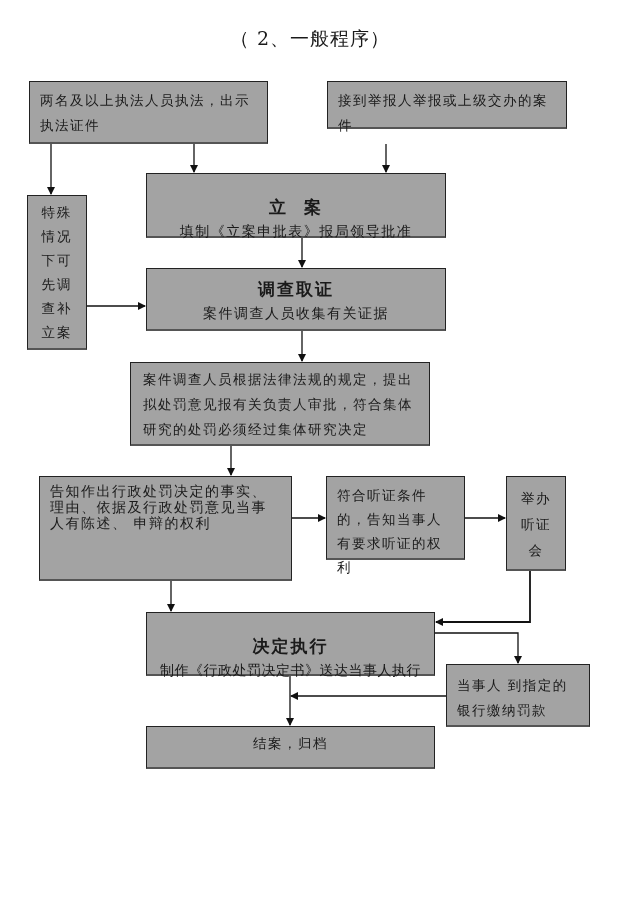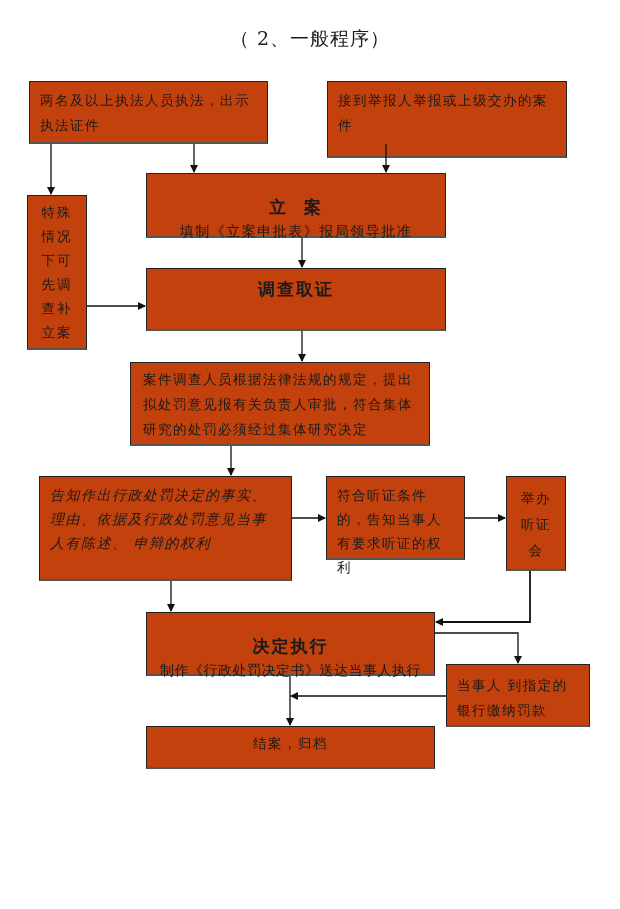--- a/index.html
+++ b/index.html
@@ -1,60 +1,61 @@
 <!DOCTYPE html>
 <html><head>
 <meta charset="utf-8">
 <style>
   html, body { margin: 0; padding: 0; background: #ffffff; }
   body { width: 620px; height: 909px; position: relative; overflow: hidden;
          font-family: "DejaVu Sans", "Liberation Sans", sans-serif; color: #1a1a1a; }
   .title { position: absolute; left: 0; top: 26px; width: 620px; text-align: center;
            font-size: 19px; letter-spacing: 1px; font-family: "DejaVu Serif", "Liberation Serif", serif; }
   .box { position: absolute; box-sizing: border-box; border: 1.5px solid #222;
-         border-bottom: 2px solid #555; background: #c2410c; font-size: 13.5px; line-height: 25px;
+         border-bottom: 2px solid #555; background: #a3a3a3; font-size: 13.5px; line-height: 25px;
          letter-spacing: 1.5px; }
   .box.center { text-align: center; }
   .box .head { font-weight: bold; font-size: 17px; line-height: 26px; letter-spacing: 2px; }
   .box .sub { font-size: 14px; line-height: 22px; }
   .pad { padding: 6px 10px; }
   svg.conn { position: absolute; left: 0; top: 0; }
 </style>
 </head>
 <body>
 
 <div class="title">（ 2、一般程序）</div>
 
 <div class="box pad" style="left:29px; top:81px; width:239px; height:63px;">
   <span>两名及以上执法人员执法，出示执法证件</span>
 </div>
 
-<div class="box pad" style="left:327px; top:81px; width:240px; height:77px;">
+<div class="box pad" style="left:327px; top:81px; width:240px; height:48px;">
   <span>接到举报人举报或上级交办的案件</span>
 </div>
 
 <div class="box center" style="left:27px; top:195px; width:60px; height:155px; padding:4px 12px; line-height:24px; letter-spacing:2px;">
   <span>特殊情况下可先调查补立案</span>
 </div>
 
 <div class="box center" style="left:146px; top:173px; width:300px; height:65px; padding-top:20px;">
   <div class="head" style="white-space:pre;">立  案</div>
   <div class="sub">填制《立案申批表》报局领导批准</div>
 </div>
 
 <div class="box center" style="left:146px; top:268px; width:300px; height:63px; padding-top:7px;">
   <div class="head">调查取证</div>
+  <div class="sub">案件调查人员收集有关证据</div>
 </div>
 
 <div class="box pad" style="left:130px; top:362px; width:300px; height:84px; padding:4px 10px 4px 12px; line-height:25px;">
   <span>案件调查人员根据法律法规的规定，提出拟处罚意见报有关负责人审批，符合集体研究的处罚必须经过集体研究决定</span>
 </div>
 
 <div class="box" style="left:39px; top:476px; width:253px; height:105px; padding:6px 10px 0 10px;">
-  <div class="sub" style="line-height:24px;font-style:italic;">告知作出行政处罚决定的事实、理由、依据及行政处罚意见当事人有陈述、 申辩的权利</div>
+  <div class="sub" style="line-height:16px;">告知作出行政处罚决定的事实、理由、依据及行政处罚意见当事人有陈述、 申辩的权利</div>
 </div>
 
 <div class="box pad" style="left:326px; top:476px; width:139px; height:84px; padding:6px 10px; line-height:24px;">
   <span>符合听证条件的，告知当事人有要求听证的权利</span>
 </div>
 
 <div class="box center" style="left:506px; top:476px; width:60px; height:95px; padding:8px 10px; line-height:26px;">
   <span>举办听证会</span>
 </div>
 

